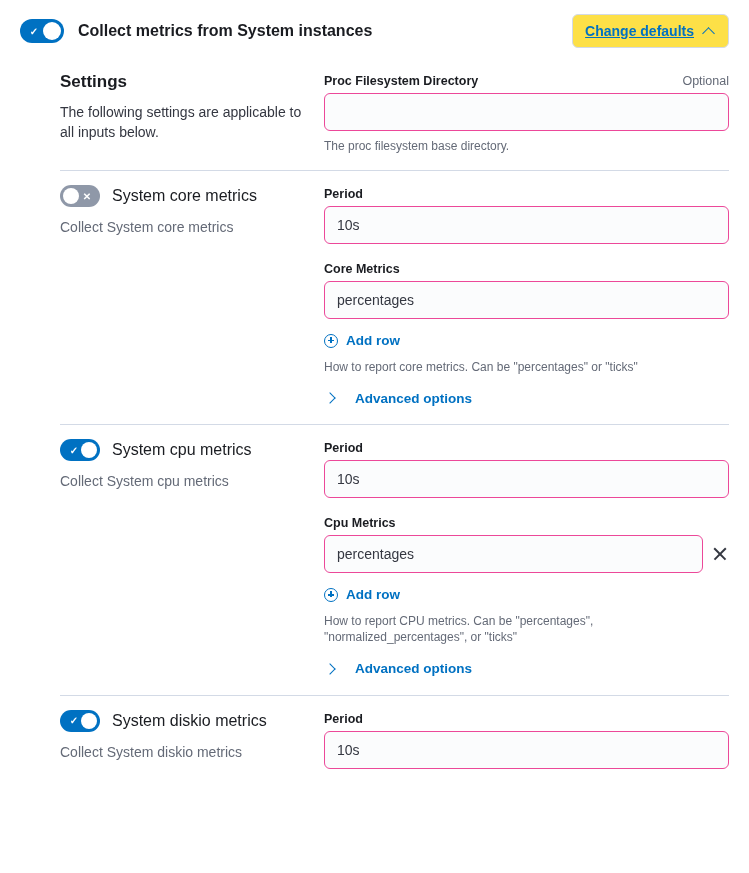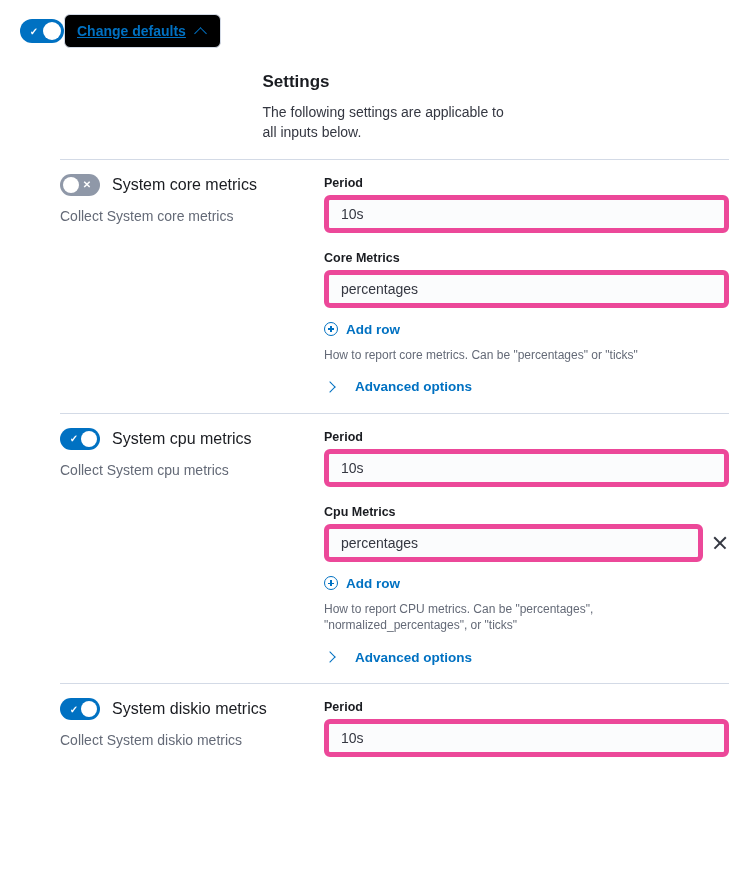--- a/index.html
+++ b/index.html
@@ -31,21 +31,21 @@
     margin-left: 14px;
     flex: 1;
   }
   .change-defaults {
     display: flex;
     align-items: center;
     gap: 8px;
     border: 1px solid #d3dae6;
     border-radius: 6px;
     padding: 8px 12px;
-    background: #000000;
+    background: #fde047;
     cursor: pointer;
   }
   .change-defaults .cd-label {
     color: #0071c2;
     font-size: 14px;
     font-weight: bold;
     text-decoration: underline;
   }
   .chev {
     width: 14px;
@@ -105,21 +105,20 @@
   .toggle.small { width: 40px; height: 22px; border-radius: 11px; }
   .toggle.small .knob { width: 16px; height: 16px; top: 3px; }
   .toggle.small.on .knob { right: 3px; }
   .toggle.small.off .knob { left: 3px; }
 
   
   .row {
     display: flex;
     padding: 0 20px;
     position: relative;
-    justify-content: center;
   }
   .col-left {
     width: 304px;
     flex: none;
     padding-right: 18px;
   }
   .col-right {
     flex: 1;
     padding-top: 2px;
   }
@@ -177,21 +176,21 @@
     font-weight: bold;
     color: #1a1c21;
   }
   .field-optional {
     font-size: 12.5px;
     color: #646a77;
   }
   .input {
     width: 100%;
     height: 38px;
-    border: 5px solid #ec4899;
+    border: 1px solid #ec4899;
     border-radius: 6px;
     background: #fbfcfd;
     padding: 0 12px;
     font-size: 14px;
     color: #343741;
     font-family: "Liberation Sans", sans-serif;
     outline: none;
   }
   .field-help {
     font-size: 12px;
@@ -288,30 +287,41 @@
 </head>
 <body>
 
 <div class="page">
 
   <div class="header">
     <span class="toggle on">
       <span class="mark">✓</span>
       <span class="knob"></span>
     </span>
+    <span class="header-title">Collect metrics from System instances</span>
     <span class="change-defaults">
       <span class="cd-label">Change defaults</span>
       <span class="chev"></span>
     </span>
   </div>
 
   <div class="row section">
     <div class="col-left">
       <div class="settings-title">Settings</div>
       <div class="settings-desc">The following settings are applicable to all inputs below.</div>
+    </div>
+    <div class="col-right">
+      <div class="field">
+        <div class="field-label-row">
+          <span class="field-label">Proc Filesystem Directory</span>
+          <span class="field-optional">Optional</span>
+        </div>
+        <input class="input" type="text" value="" style="">
+        <div class="field-help">The proc filesystem base directory.</div>
+      </div>
     </div>
   </div>
 
   <div class="divider"></div>
 
   <div class="row section">
     <div class="col-left">
       <div class="stream-head">
         <span class="toggle small off">
           <span class="mark">✕</span>

